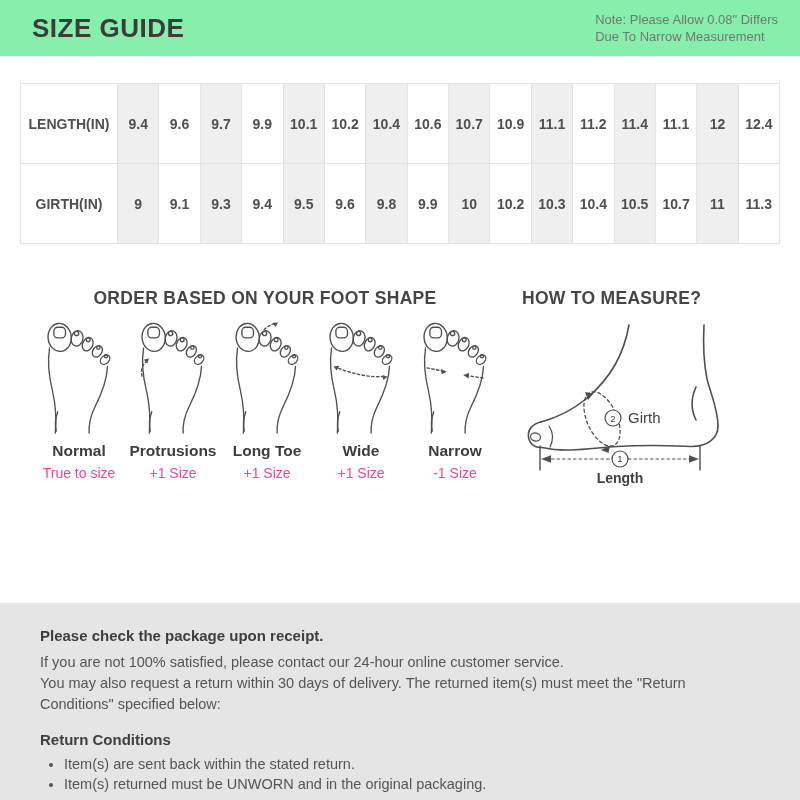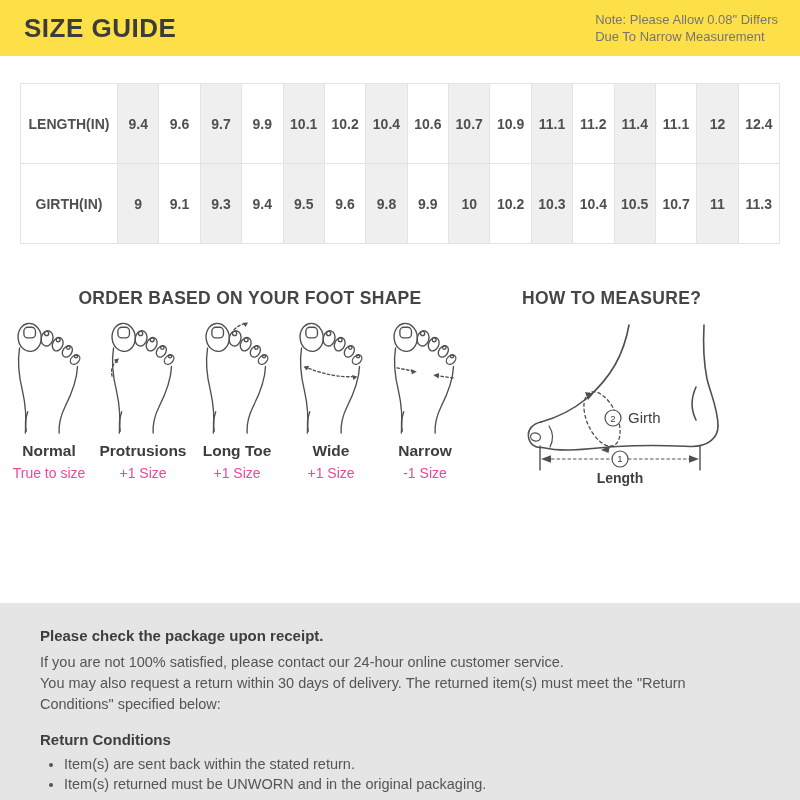--- a/index.html
+++ b/index.html
@@ -3,43 +3,43 @@
 <meta charset="utf-8">
 <style>
   * { margin:0; padding:0; box-sizing:border-box; }
   body { background:#fff; }
   .page {
     width:800px; height:800px; position:relative; overflow:hidden;
     background:#ffffff; font-family:"Liberation Sans", sans-serif; color:#4a4a4a;
   }
   
   .header {
-    height:56px; background:#fde047;
+    height:56px; background:#86efac;
     display:flex; justify-content:space-between; align-items:center;
-    padding:0 22px 0 24px;
+    padding:0 22px 0 32px;
   }
   .page-title {
     font-size:26px; font-weight:bold; color:#3c3c3c; letter-spacing:0.5px;
   }
   .note { font-size:13px; color:#757575; line-height:17px; text-align:left; }
   
   .table-wrap { margin:27px 20px 0 20px; }
   table.size-table {
     width:760px; border-collapse:collapse; table-layout:fixed;
   }
   table.size-table th, table.size-table td {
     border:1px solid #e3e3e3; height:80px; text-align:center; vertical-align:middle;
     font-size:14px; font-weight:bold; color:#4f4f4f; background:#fff;
     padding:0 1px; overflow:hidden;
   }
   table.size-table th { width:97px; }
   table.size-table td.stripe { background:#efefef; }
   
   .mid { display:flex; margin-top:44px; }
-  .mid-left { width:508px; }
+  .mid-left { width:508px; padding-left:30px; }
   .mid-right { flex:1; padding-left:14px; }
   .section-title {
     font-size:17.5px; font-weight:bold; color:#454545; letter-spacing:0.3px;
   }
   .mid-left .section-title { text-align:center; padding-right:8px; }
   .feet-row { display:flex; margin-top:12px; padding:0 2px; }
   .foot-item { width:94px; text-align:center; }
   .foot-item svg { display:block; margin:0 auto; }
   .foot-name { margin-top:7px; font-size:15.5px; font-weight:bold; color:#3d3d3d; }
   .foot-advice { margin-top:5px; font-size:14px; color:#ec4899; }

